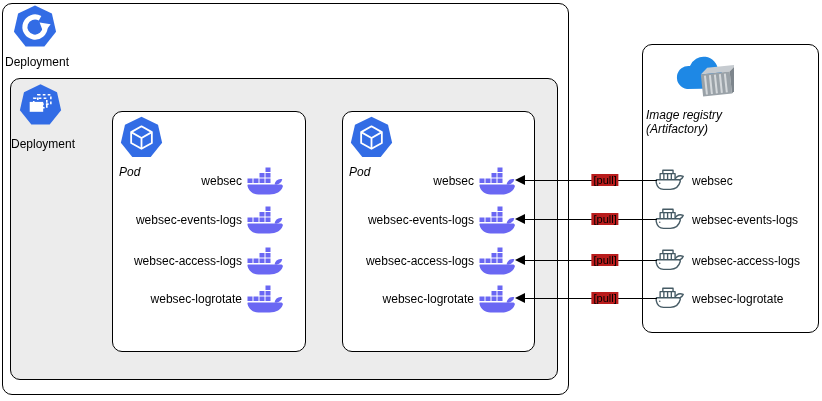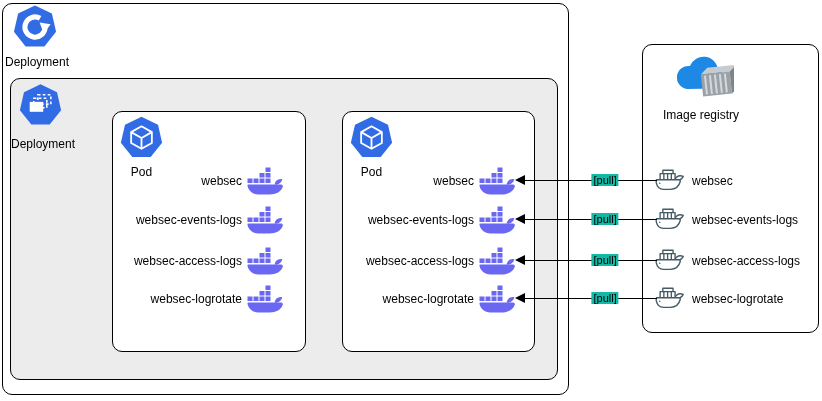--- a/index.html
+++ b/index.html
@@ -1,37 +1,37 @@
 <!DOCTYPE html>
 <html><head>
 <meta charset="utf-8">
 <style>
   html,body{margin:0;padding:0;background:#fff;}
   #canvas{position:relative;width:822px;height:401px;background:#fff;overflow:hidden;
           font-family:"Liberation Sans",sans-serif;color:#000;}
   .box{position:absolute;border:1px solid #000;border-radius:10px;background:#fff;box-sizing:border-box;}
   .box.gray{background:#ececec;}
   .lbl{position:absolute;font-size:12px;line-height:14px;white-space:nowrap;}
-  .lbl.center{text-align:center;white-space:normal;}
+  .lbl.center{text-align:left;white-space:normal;font-style:italic;}
   .icon{position:absolute;}
   .icon svg{display:block;width:100%;height:100%;}
   .crow{position:absolute;display:flex;align-items:center;justify-content:flex-end;gap:5px;height:40px;}
   .crow .ctext{font-size:12px;white-space:nowrap;}
   .crow .whale{width:38px;height:28px;flex:0 0 auto;}
   .crow .whale svg{display:block;width:100%;height:100%;}
   .rrow{position:absolute;display:flex;align-items:center;gap:4px;height:30px;}
   .rrow .rwhale{width:34px;height:25px;flex:0 0 auto;}
   .rrow .rwhale svg{display:block;width:100%;height:100%;}
   .rrow .rtext{font-size:12px;white-space:nowrap;}
   .arrow{position:absolute;height:0;border-top:1.6px solid #000;}
   .arrow .head{position:absolute;left:-2px;top:-6px;width:0;height:0;
                border-style:solid;border-width:5px 10px 5px 0;
                border-color:transparent #000 transparent transparent;}
   .arrow .pull{position:absolute;left:63%;top:-1px;transform:translate(-50%,-50%);
-               background:#14b8a6;padding:0 2px;font-size:11px;}
+               background:#b91c1c;padding:0 2px;font-size:11px;}
 </style>
 </head>
 <body>
 
 <svg width="0" height="0" style="position:absolute" aria-hidden="true">
   <defs>
 
     <symbol id="sym-deploy" viewBox="0 0 100 100">
       <polygon points="50,3 86.7,20.7 95.8,60.5 70.4,92.3 29.6,92.3 4.2,60.5 13.3,20.7" fill="#326ce5"></polygon>
       <path d="M61 31 A22 22 0 1 0 72 50" fill="none" stroke="#fff" stroke-width="11"></path>
@@ -195,20 +195,21 @@
   </div>
 
   <div class="box" style="left:642px;top:44px;width:177px;height:289px;"></div>
   <div class="icon" style="left:668px;top:47px;width:66px;height:58px;">
     <svg>
         <use href="#sym-cloud-registry"></use>
       </svg>
   </div>
   <div class="lbl center" style="left:646px;top:108px;width:110px;">
     <div>Image registry</div>
+    <div>(Artifactory)</div>
   </div>
 
   <div class="rrow" style="left:654px;top:166px;">
     <span class="rwhale">
         <svg>
           <use href="#sym-whale-outline"></use>
         </svg>
       </span>
     <span class="rtext">websec</span>
   </div>

